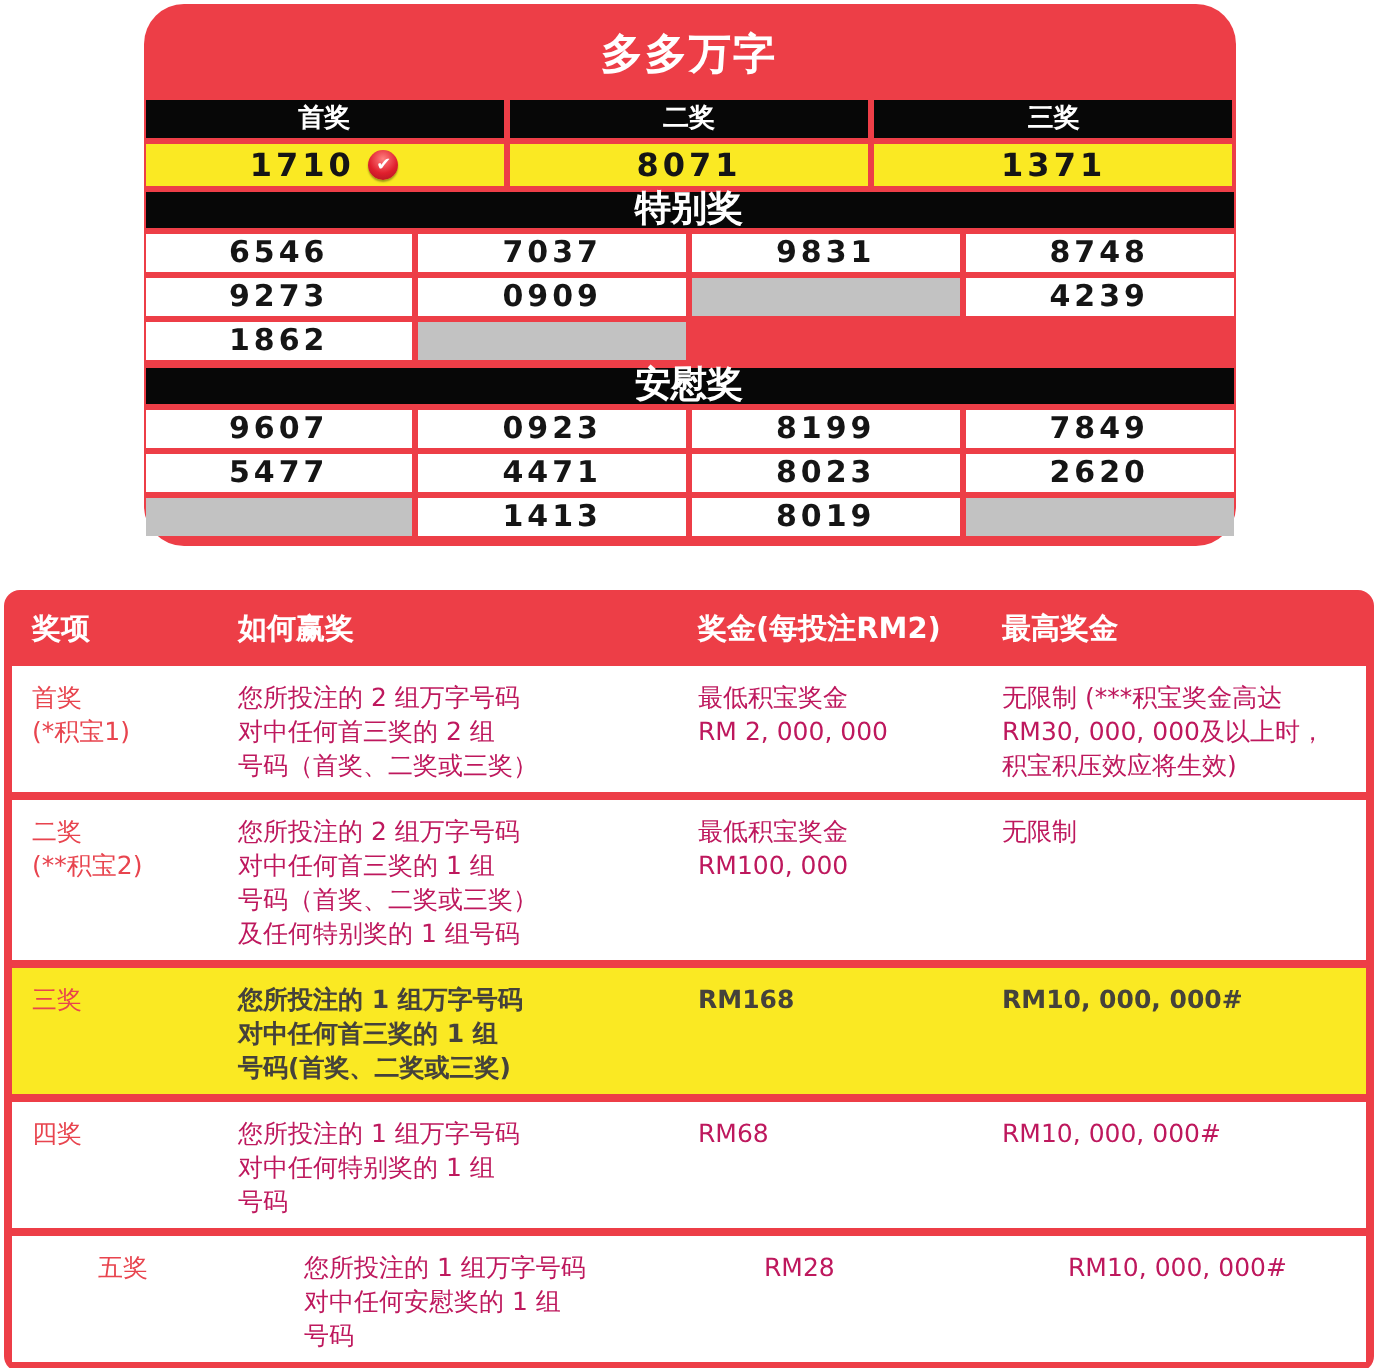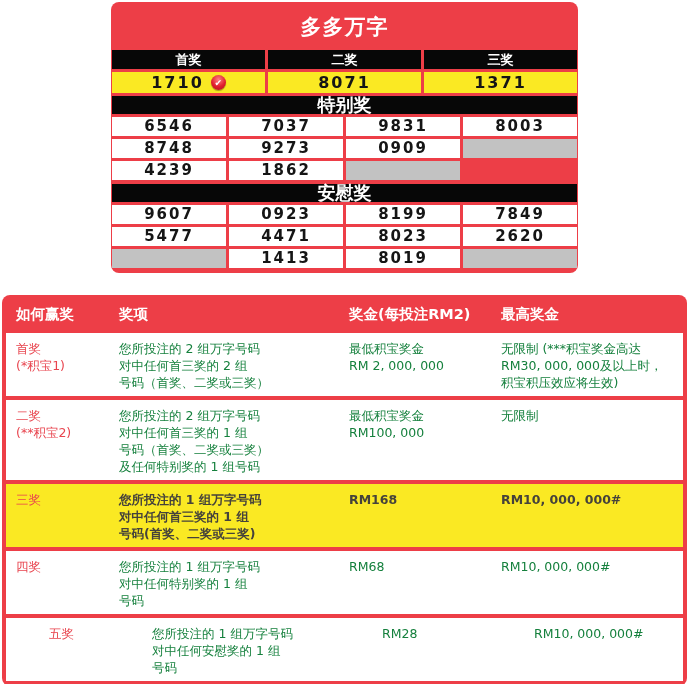--- a/index.html
+++ b/index.html
@@ -6,24 +6,24 @@
   * { box-sizing: border-box; margin: 0; padding: 0; }
   html, body { width: 689px; background: #ffffff; }
   body {
     font-family: "DejaVu Sans", "Liberation Sans", sans-serif;
     height: 684px;
     overflow: hidden;
   }
 
   
   .card {
-    width: 467px;
+    width: 546px;
     margin: 2px auto 22px;
     background: #ED3E47;
-    border-radius: 8px;
+    border-radius: 20px;
     padding: 4px 1px 5px;
   }
   .card-title {
     color: #ffffff;
     font-size: 21px;
     font-weight: bold;
     text-align: center;
     padding: 7px 0 9px;
     letter-spacing: 1px;
   }
@@ -125,21 +125,21 @@
     line-height: 17px;
   }
   .prow:last-child { margin-bottom: 0; padding-left: 43px; }
   .prow.highlight { background: #FAE923; }
   .pname {
     color: #E8444E;
     white-space: pre-line;
     padding-right: 6px;
   }
   .ptext {
-    color: #15803d;
+    color: #be185d;
     white-space: pre-line;
     padding-right: 10px;
   }
   .prow.highlight .ptext {
     color: #45423B;
     font-weight: bold;
   }
 </style>
 </head>
 <body>
@@ -162,21 +162,20 @@
     <div class="ycell">
       <span>1371</span>
     </div>
   </div>
 
   <div class="sect">特别奖</div>
   <div class="num-grid">
     <div class="ncell">6546</div>
     <div class="ncell">7037</div>
     <div class="ncell">9831</div>
-    <div class="ncell">8003</div>
     <div class="ncell">8748</div>
     <div class="ncell">9273</div>
     <div class="ncell">0909</div>
     <div class="ncell blank"></div>
     <div class="ncell">4239</div>
     <div class="ncell">1862</div>
     <div class="ncell blank"></div>
   </div>
 
   <div class="sect">安慰奖</div>
@@ -191,22 +190,22 @@
     <div class="ncell">2620</div>
     <div class="ncell blank"></div>
     <div class="ncell">1413</div>
     <div class="ncell">8019</div>
     <div class="ncell blank"></div>
   </div>
 </div>
 
 <div class="ptable">
   <div class="ptable-header">
+    <span>奖项</span>
     <span>如何赢奖</span>
-    <span>奖项</span>
     <span>奖金(每投注RM2)</span>
     <span>最高奖金</span>
   </div>
 
   <div class="prow">
     <div class="pname">首奖
 (*积宝1)</div>
     <div class="ptext">您所投注的 2 组万字号码
 对中任何首三奖的 2 组
 号码（首奖、二奖或三奖）</div>

